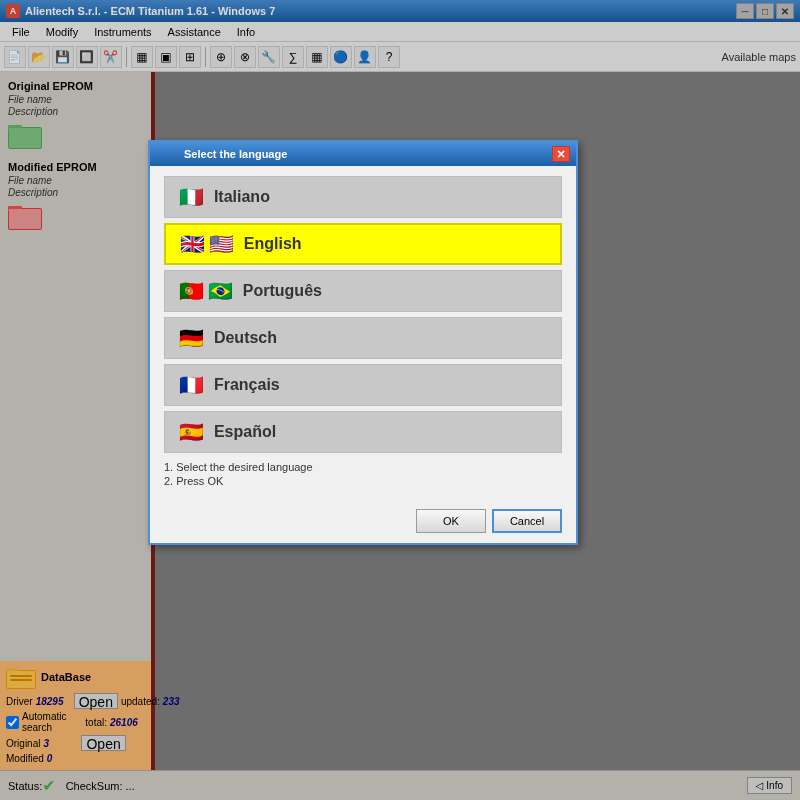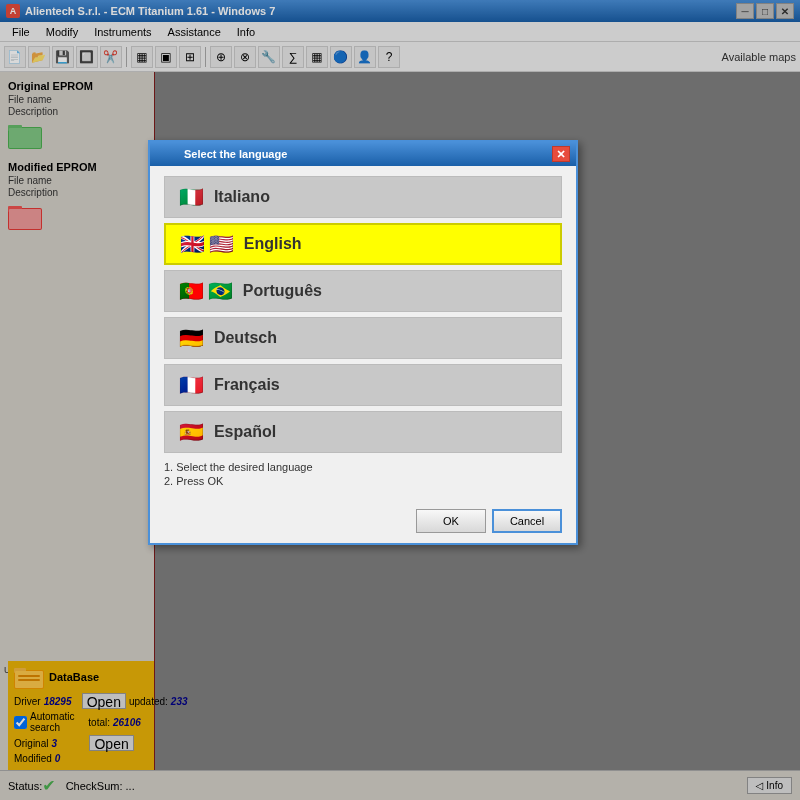--- a/index.html
+++ b/index.html
@@ -105,37 +105,38 @@
     
     .main-content {
       display: flex;
       height: calc(800px - 22px - 20px - 30px - 30px);
     }
 
     
     .left-panel {
       width: 155px;
       background: #d4d0c8;
-      border-right: 1px solid #7f1d1d;
+      border-right: 4px solid #7f1d1d;
       padding: 8px;
       position: relative;
     }
 
     .eprom-section {
       margin-bottom: 10px;
     }
     .eprom-title {
       font-weight: bold;
       font-size: 11px;
       margin-bottom: 2px;
     }
     .eprom-field {
       font-size: 10px;
       color: #333;
       margin-bottom: 1px;
+      font-style: italic;
     }
     .folder-icon-green {
       width: 36px;
       height: 30px;
       position: relative;
       margin: 4px 0;
     }
     .folder-icon-red {
       width: 36px;
       height: 30px;
@@ -148,23 +149,23 @@
       color: #333;
       position: absolute;
       bottom: 95px;
       left: 4px;
       right: 4px;
     }
 
     .database-section {
       position: absolute;
       bottom: 0;
-      left: 8px;
+      left: 0;
       right: 0;
-      background: #eab308;
+      background: #fdba74;
       padding: 4px 6px;
     }
     .db-title {
       font-weight: bold;
       font-size: 11px;
       margin-bottom: 2px;
     }
     .db-row {
       display: flex;
       align-items: center;

